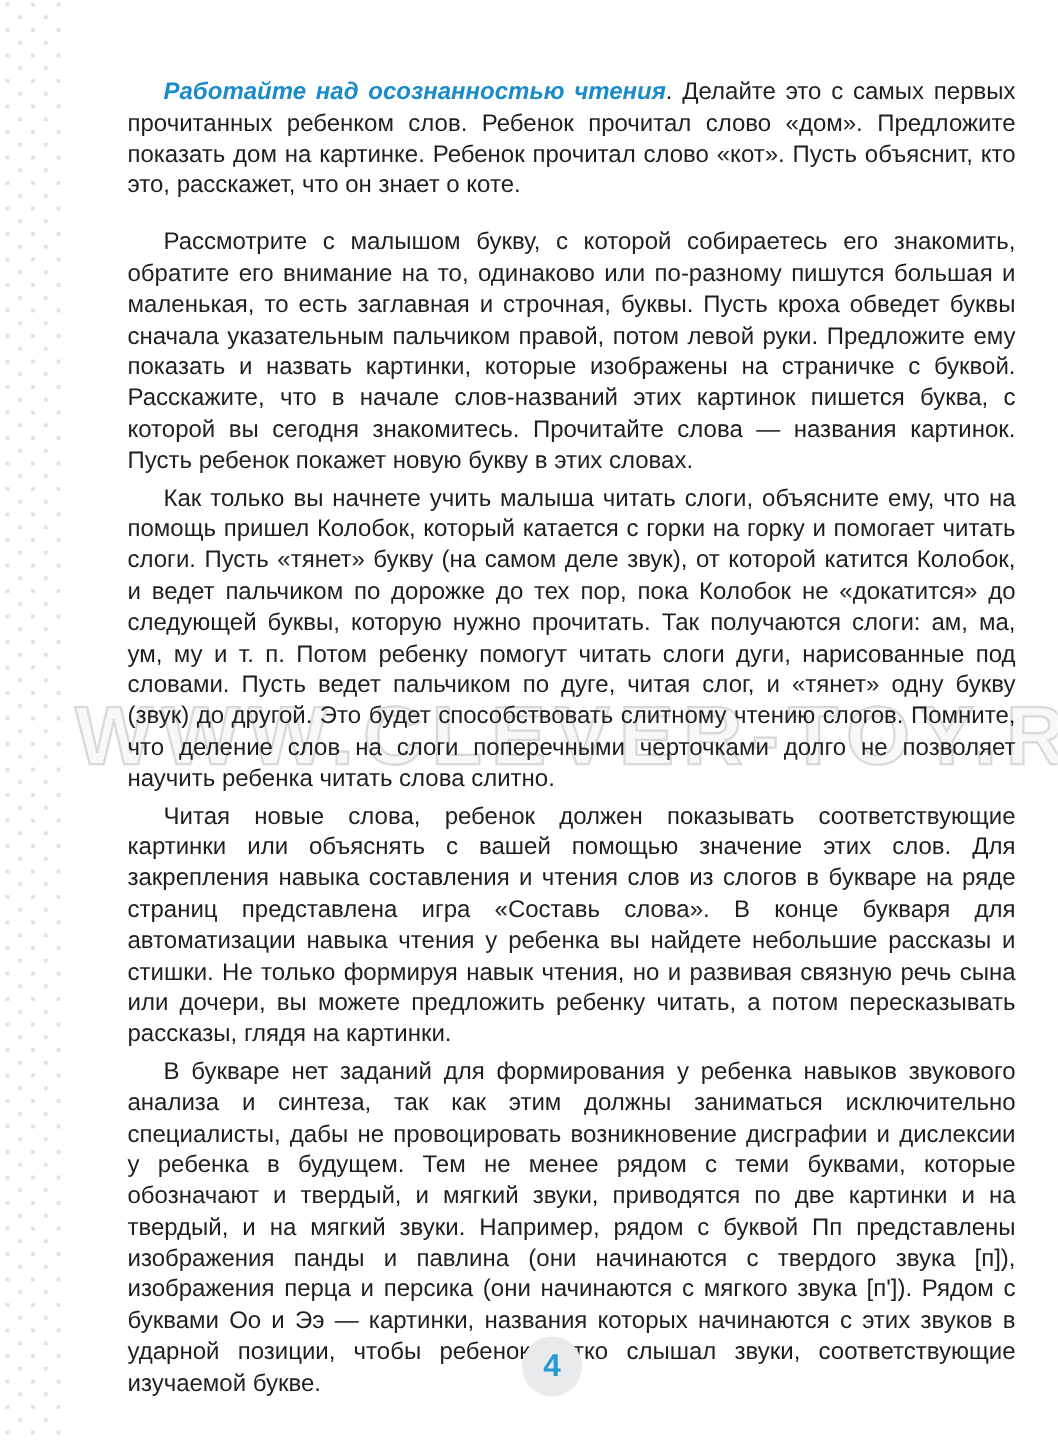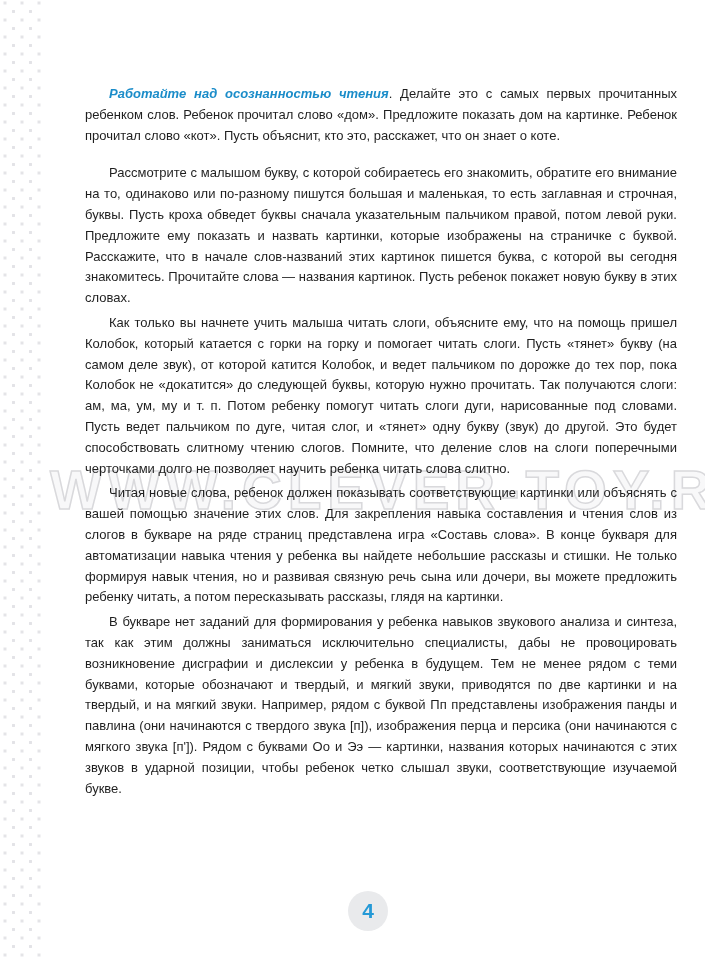--- a/index.html
+++ b/index.html
@@ -38,25 +38,25 @@
     font-weight: bold;
     letter-spacing: 6px;
     white-space: nowrap;
     color: rgba(236, 236, 238, 0.35);
     -webkit-text-stroke: 1.5px #d9d9dc;
     user-select: none;
   }
   .content {
     position: absolute;
     left: 85px;
-    top: 84px;
+    top: 52px;
     width: 592px;
     z-index: 1;
     color: #1f1f1f;
-    font-size: 13px;
+    font-size: 16px;
     line-height: 20.8px;
     text-align: justify;
   }
   .para {
     margin: 0 0 4px 0;
     text-indent: 24px;
   }
   .para.gap-after {
     margin-bottom: 17px;
   }

